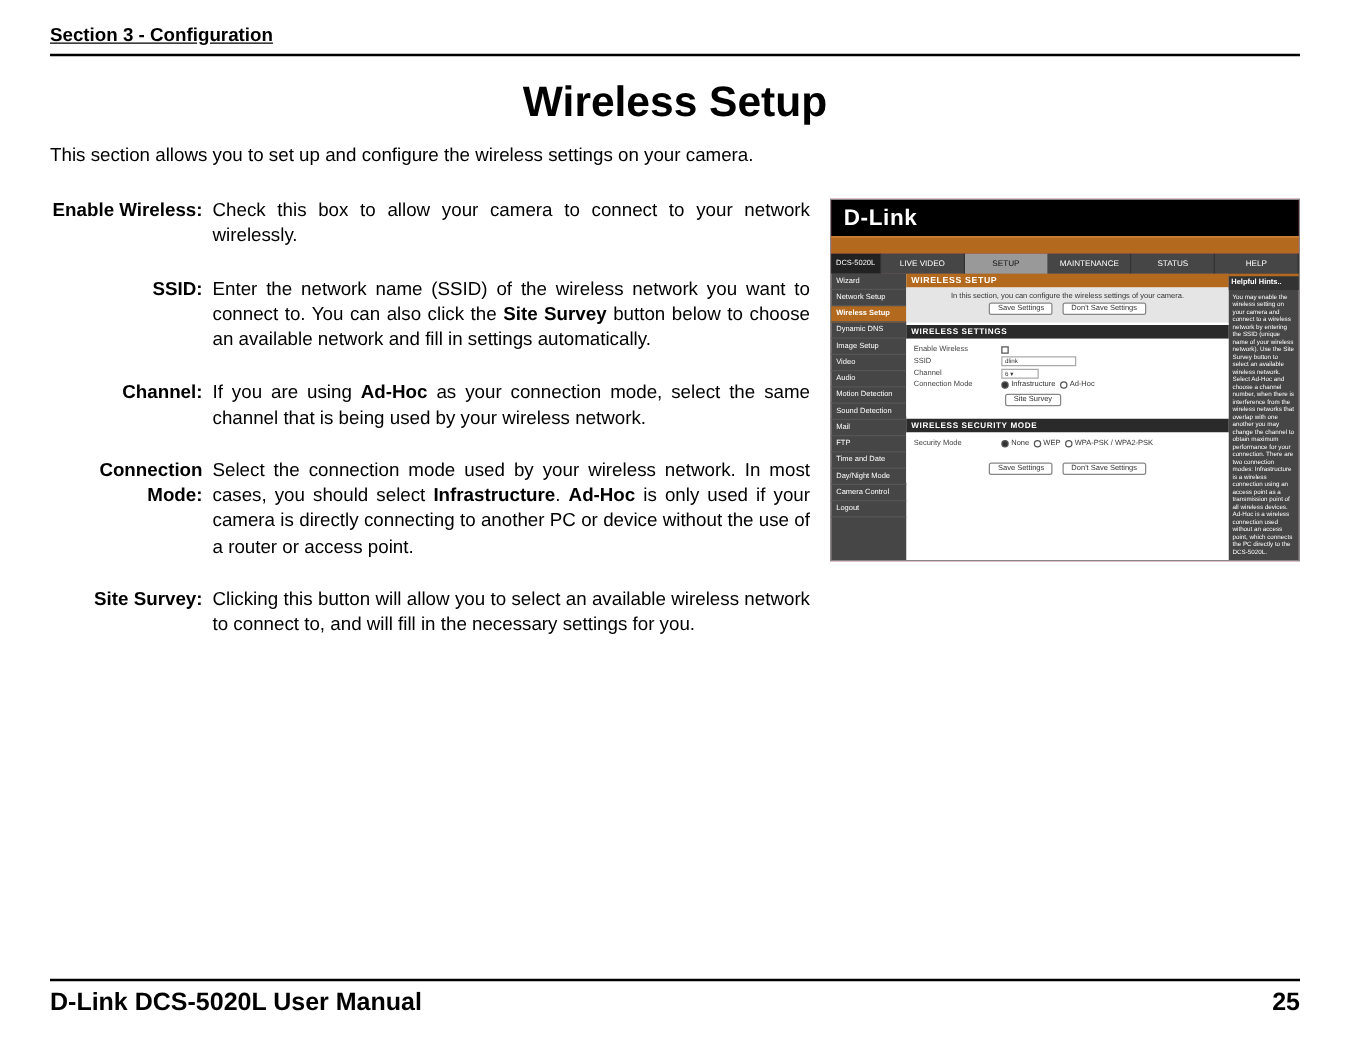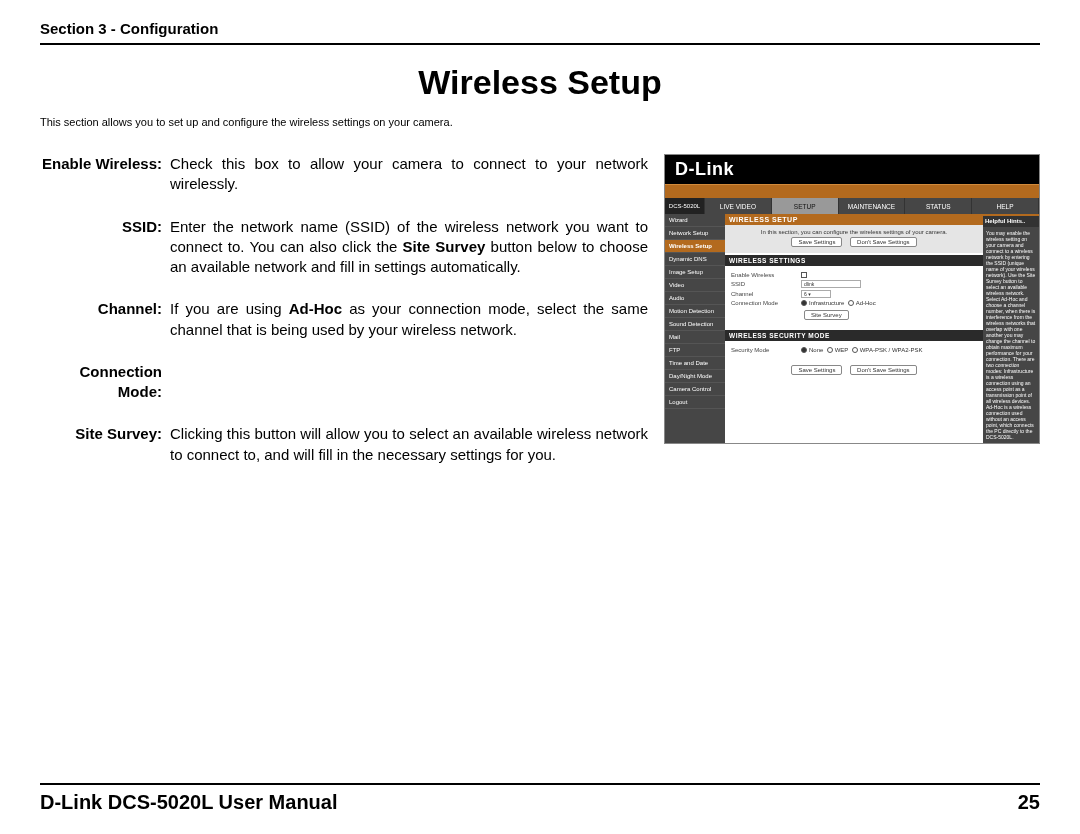--- a/index.html
+++ b/index.html
@@ -10,29 +10,30 @@
     background: #fff;
     color: #000;
     position: relative;
     padding: 20px 40px 0 40px;
   }
   .header-bar {
     font-weight: 700;
     font-size: 15px;
     padding-bottom: 6px;
     border-bottom: 2px solid #000;
+    text-decoration: underline;
   }
   h1.page-title {
     text-align: center;
     font-size: 34px;
     font-weight: 700;
     margin: 18px 0 14px 0;
   }
   .intro {
-    font-size: 11px;
+    font-size: 15px;
     margin-bottom: 26px;
   }
   .content-row { display: flex; align-items: flex-start; gap: 16px; }
   .definitions { flex: 1; }
   .def-row { display: flex; margin-bottom: 22px; font-size: 15px; line-height: 1.35; text-align: justify; }
   .def-term { width: 130px; flex: 0 0 130px; text-align: right; font-weight: 700; padding-right: 8px; }
   .def-desc { flex: 1; }
   .def-desc b { font-weight: 700; }
   .screenshot {
     width: 376px; flex: 0 0 376px;
@@ -93,20 +94,21 @@
     <div class="def-row">
       <div class="def-term">SSID:</div>
       <div class="def-desc">Enter the network name (SSID) of the wireless network you want to connect to. You can also click the <b>Site Survey</b> button below to choose an available network and fill in settings automatically.</div>
     </div>
     <div class="def-row">
       <div class="def-term">Channel:</div>
       <div class="def-desc">If you are using <b>Ad-Hoc</b> as your connection mode, select the same channel that is being used by your wireless network.</div>
     </div>
     <div class="def-row">
       <div class="def-term">Connection Mode:</div>
+      <div class="def-desc">Select the connection mode used by your wireless network. In most cases, you should select <b>Infrastructure</b>. <b>Ad-Hoc</b> is only used if your camera is directly connecting to another PC or device without the use of a router or access point.</div>
     </div>
     <div class="def-row">
       <div class="def-term">Site Survey:</div>
       <div class="def-desc">Clicking this button will allow you to select an available wireless network to connect to, and will fill in the necessary settings for you.</div>
     </div>
   </div>
 
   <div class="screenshot">
     <div class="ss-brand">D-Link</div>
     <div class="ss-topbar"></div>

